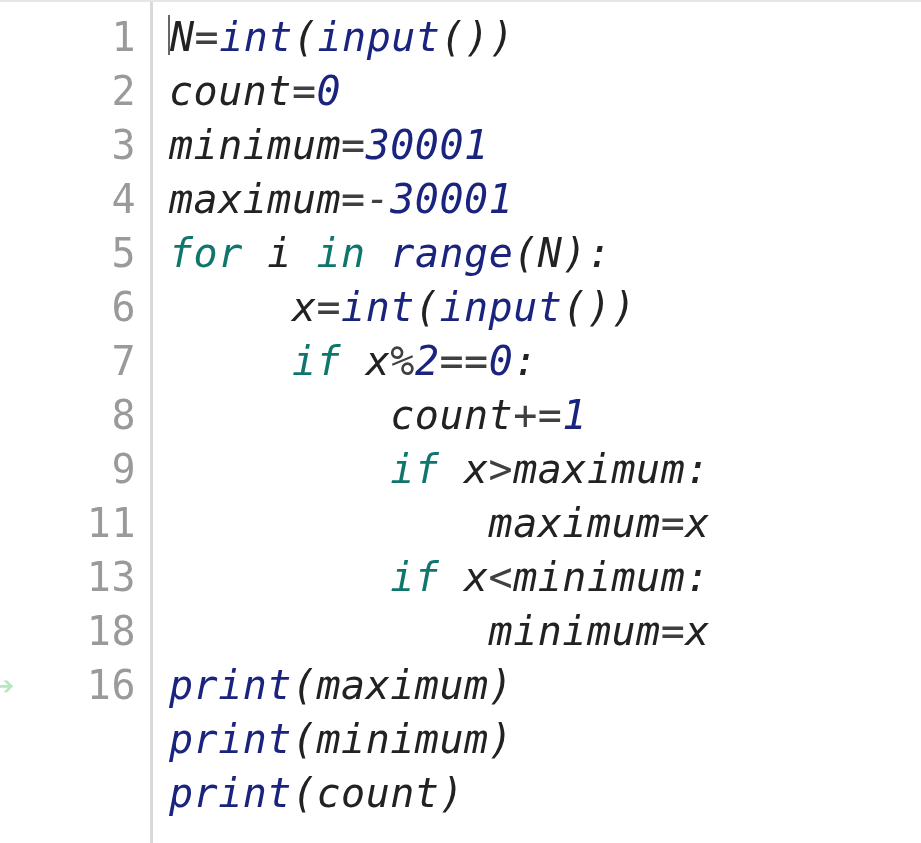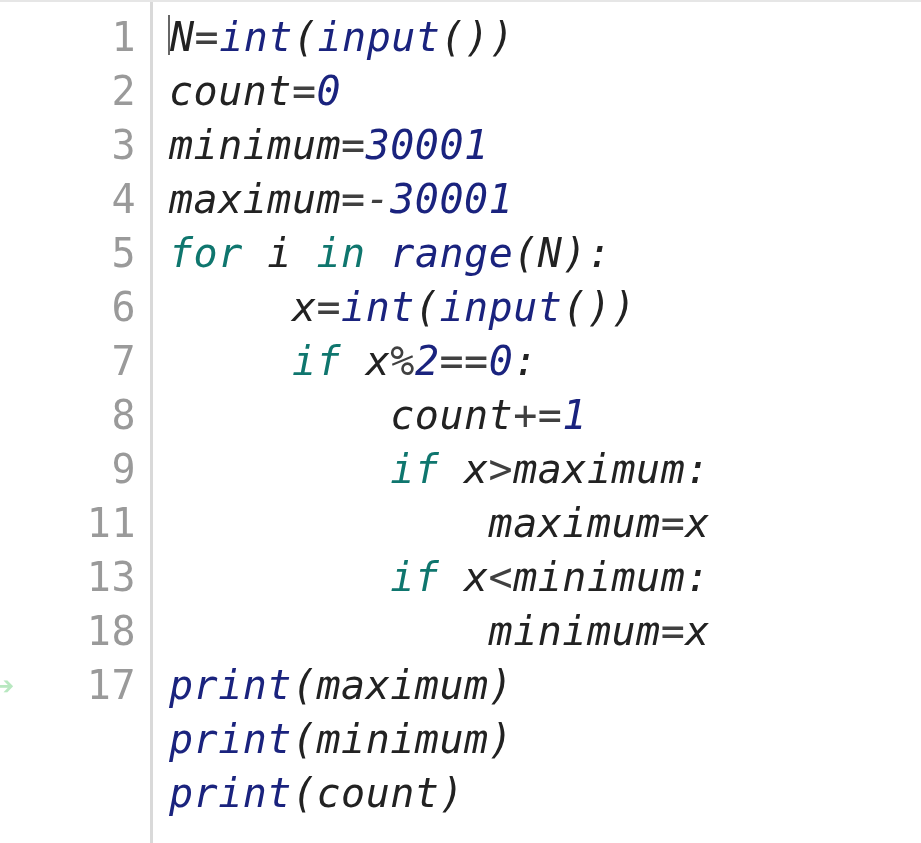--- a/index.html
+++ b/index.html
@@ -82,17 +82,17 @@
       <div class="gutter-line"><span>3</span></div>
       <div class="gutter-line"><span>4</span></div>
       <div class="gutter-line"><span>5</span></div>
       <div class="gutter-line"><span>6</span></div>
       <div class="gutter-line"><span>7</span></div>
       <div class="gutter-line"><span>8</span></div>
       <div class="gutter-line"><span>9</span></div>
       <div class="gutter-line"><span>11</span></div>
       <div class="gutter-line"><span>13</span></div>
       <div class="gutter-line"><span>18</span></div>
-      <div class="gutter-line"><span class="arrow">➔</span><span>17</span></div>
+      <div class="gutter-line"><span class="arrow">➔</span><span>16</span></div>
     </div>
   <div class="divider"></div>
   <div class="code" id="code"><div class="code-line"><span class="cursor"></span><span class="tok-id">N</span><span class="tok-op">=</span><span class="tok-fn">int</span><span class="tok-punc">(</span><span class="tok-fn">input</span><span class="tok-punc">(</span><span class="tok-punc">)</span><span class="tok-punc">)</span></div><div class="code-line"><span class="tok-id">count</span><span class="tok-op">=</span><span class="tok-num">0</span></div><div class="code-line"><span class="tok-id">minimum</span><span class="tok-op">=</span><span class="tok-num">30001</span></div><div class="code-line"><span class="tok-id">maximum</span><span class="tok-op">=</span><span class="tok-op">-</span><span class="tok-num">30001</span></div><div class="code-line"><span class="tok-kw">for</span><span class="tok-id"> </span><span class="tok-id">i</span><span class="tok-id"> </span><span class="tok-kw">in</span><span class="tok-id"> </span><span class="tok-fn">range</span><span class="tok-punc">(</span><span class="tok-id">N</span><span class="tok-punc">)</span><span class="tok-punc">:</span></div><div class="code-line"><span class="tok-id">     </span><span class="tok-id">x</span><span class="tok-op">=</span><span class="tok-fn">int</span><span class="tok-punc">(</span><span class="tok-fn">input</span><span class="tok-punc">(</span><span class="tok-punc">)</span><span class="tok-punc">)</span></div><div class="code-line"><span class="tok-id">     </span><span class="tok-kw">if</span><span class="tok-id"> </span><span class="tok-id">x</span><span class="tok-op">%</span><span class="tok-num">2</span><span class="tok-op">==</span><span class="tok-num">0</span><span class="tok-punc">:</span></div><div class="code-line"><span class="tok-id">         </span><span class="tok-id">count</span><span class="tok-op">+=</span><span class="tok-num">1</span></div><div class="code-line"><span class="tok-id">         </span><span class="tok-kw">if</span><span class="tok-id"> </span><span class="tok-id">x</span><span class="tok-op">&gt;</span><span class="tok-id">maximum</span><span class="tok-punc">:</span></div><div class="code-line"><span class="tok-id">             </span><span class="tok-id">maximum</span><span class="tok-op">=</span><span class="tok-id">x</span></div><div class="code-line"><span class="tok-id">         </span><span class="tok-kw">if</span><span class="tok-id"> </span><span class="tok-id">x</span><span class="tok-op">&lt;</span><span class="tok-id">minimum</span><span class="tok-punc">:</span></div><div class="code-line"><span class="tok-id">             </span><span class="tok-id">minimum</span><span class="tok-op">=</span><span class="tok-id">x</span></div><div class="code-line"><span class="tok-fn">print</span><span class="tok-punc">(</span><span class="tok-id">maximum</span><span class="tok-punc">)</span></div><div class="code-line"><span class="tok-fn">print</span><span class="tok-punc">(</span><span class="tok-id">minimum</span><span class="tok-punc">)</span></div><div class="code-line"><span class="tok-fn">print</span><span class="tok-punc">(</span><span class="tok-id">count</span><span class="tok-punc">)</span></div></div>
 </div>
 
 </body></html>

